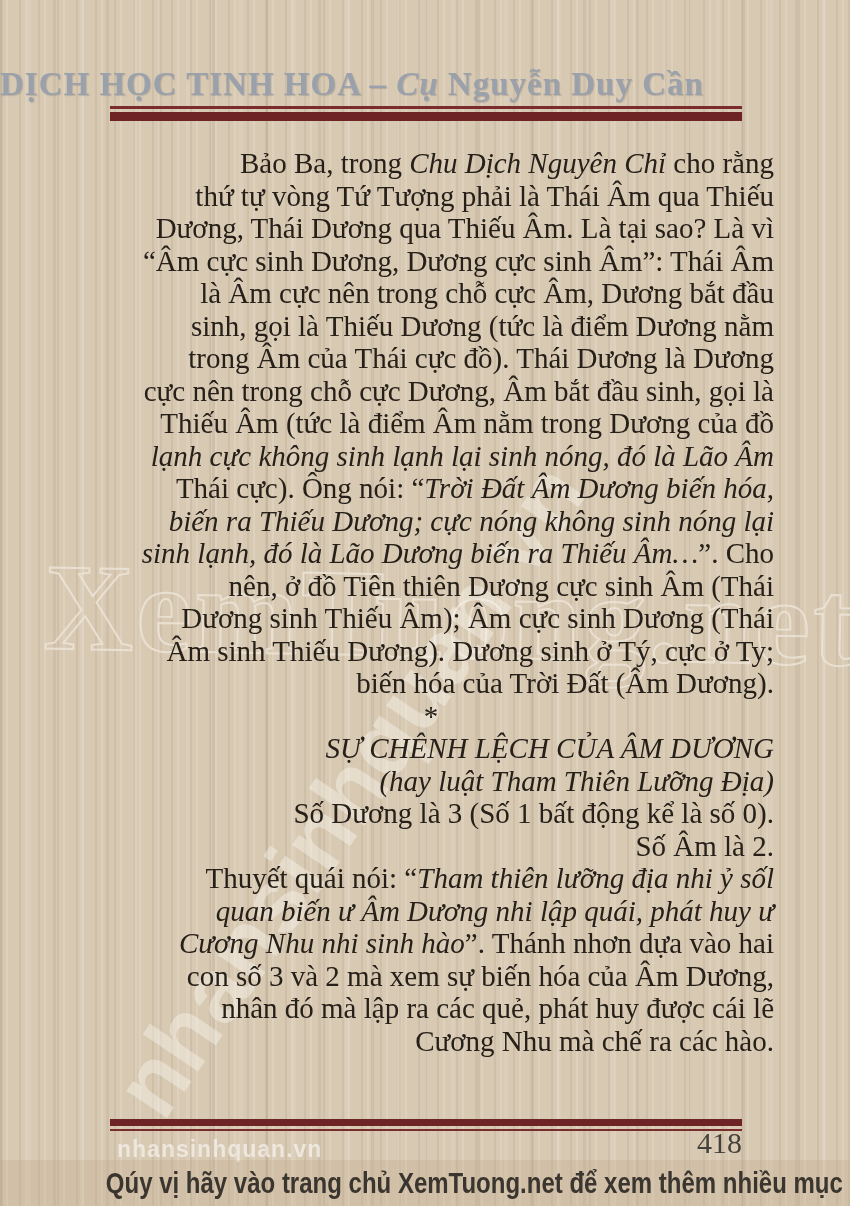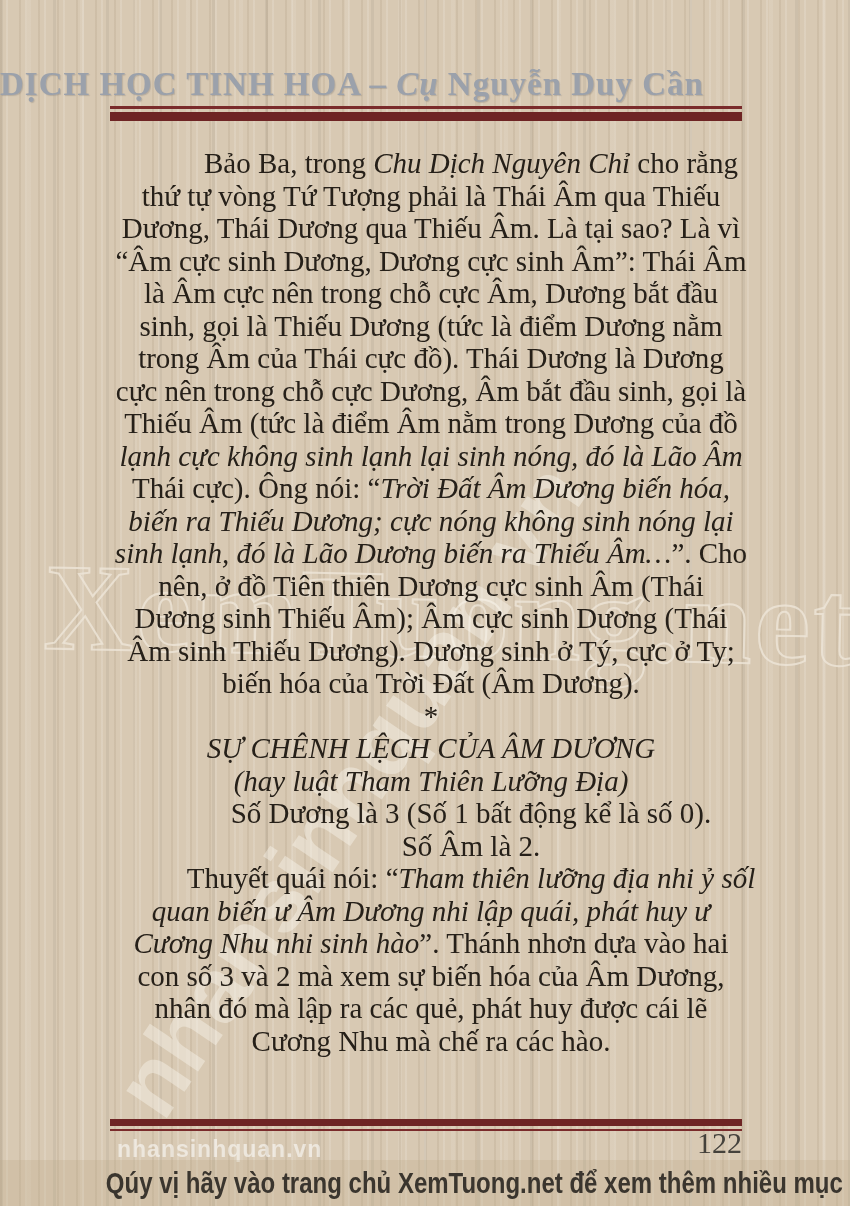--- a/index.html
+++ b/index.html
@@ -44,21 +44,21 @@
   }
   .rule{position:absolute;left:110px;width:632px;background:var(--accent,#6e2424);}
   .rule.hdr-thin{top:106px;height:3px;background:var(--accent_light,#7a2b2b);}
   .rule.hdr-thick{top:112px;height:9px;}
   .rule.ftr-thick{top:1119px;height:7px;}
   .rule.ftr-thin{top:1129px;height:2px;background:var(--accent_light,#7a2b2b);}
   .bodytext{
     position:absolute;top:147px;left:88px;width:686px;
     font-size:29px;line-height:32.5px;color:var(--body_text,#262019);
   }
-  .line{text-align:center;}
+  .line{text-align:right;}
   .line.indent{text-indent:80px;}
   .line.center{text-align:center;text-indent:0;}
   .it{font-style:italic;}
   .footer-site{
     position:absolute;left:117px;top:1136px;
     font-family:"Liberation Sans",sans-serif;font-weight:bold;font-size:23px;
     letter-spacing:1px;color:rgba(255,255,255,.55);
   }
   .page-num{
     position:absolute;right:108px;top:1126px;
@@ -116,18 +116,18 @@
       <div class="line"><span class="it">Cương Nhu nhi sinh hào</span><span>”. Thánh nhơn dựa vào hai</span></div>
       <div class="line"><span>con số 3 và 2 mà xem sự biến hóa của Âm Dương,</span></div>
       <div class="line"><span>nhân đó mà lập ra các quẻ, phát huy được cái lẽ</span></div>
       <div class="line"><span>Cương Nhu mà chế ra các hào.</span></div>
     </div>
 
   <div class="rule ftr-thick"></div>
   <div class="rule ftr-thin"></div>
 
   <div class="footer-site">nhansinhquan.vn</div>
-  <div class="page-num">122</div>
+  <div class="page-num">418</div>
 
   <div class="bottom-bar">
     <span>Qúy vị hãy vào trang chủ XemTuong.net để xem thêm nhiều mục hay khác</span>
   </div>
 </div>
 
 </body></html>

